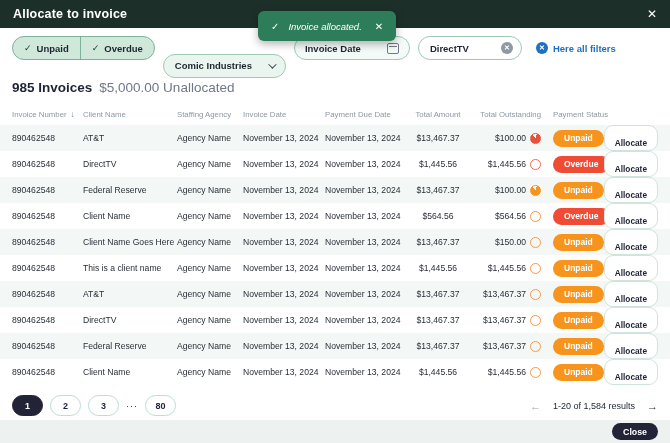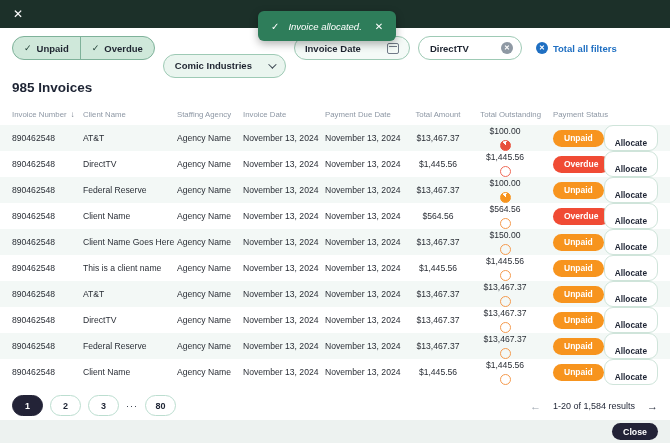--- a/index.html
+++ b/index.html
@@ -47,21 +47,21 @@
 
   
   .thead, .trow { display:grid; grid-template-columns:71px 94px 66px 82px 82px 62px 72px 76px 41px;
                   align-items:center; padding:0 12px; }
   .thead { height:22px; font-size:7.8px; color:#8d97a4; }
   .thead .sortwrap { display:flex; gap:4px; }
   .sort-arrow { font-size:8px; color:#6f7887; }
   .trow { height:26px; font-size:8.6px; color:#2a2e36; background:#fff; }
   .trow.alt { background:#f3f8f6; }
   .col-amount { text-align:center; }
-  .col-outstanding { display:flex; justify-content:flex-end; align-items:center; gap:4px;flex-direction:column; }
+  .col-outstanding { display:flex; justify-content:flex-end; align-items:center; gap:4px; }
   .col-status { padding-left:12px; }
   .col-allocate { display:flex; justify-content:flex-end; }
   .oc { width:11px; height:11px; border-radius:50%; flex:0 0 auto; }
   .oc-circle-orange { border:1.7px solid #f59a4d; }
   .oc-circle-red { border:1.7px solid #ef6a57; }
   .oc-pie-red { background:conic-gradient(from 15deg, #e8503b 0 300deg, #fff 300deg 360deg); border:1px solid #e8503b; }
   .oc-pie-orange { background:conic-gradient(from 15deg, #f7941e 0 300deg, #fff 300deg 360deg); border:1px solid #f7941e; }
   .badge { display:inline-flex; align-items:center; justify-content:center; height:17px; padding:0 11px;
            border-radius:9px; color:#fff; font-size:8.5px; font-weight:bold; }
   .badge-unpaid { background:#f7941e; }
@@ -84,20 +84,21 @@
             display:flex; align-items:center; justify-content:flex-end; padding:0 12px; }
   .close-btn { height:17px; padding:0 11px; border-radius:9px; background:#232337; color:#fff; font-size:8.8px;
                font-weight:bold; border:none; font-family:inherit; cursor:pointer; }
 </style>
 </head>
 <body>
 
 <div class="screen">
 
   <div class="titlebar">
+    <span class="title">Allocate to invoice</span>
     <span class="close-x">✕</span>
   </div>
 
   <div class="toast">
     <span class="check">✓</span>
     <span class="msg">Invoice allocated.</span>
     <span class="toast-x">✕</span>
   </div>
 
   <div class="filterbar">
@@ -118,26 +119,27 @@
     <div class="chip date">
       <span>Invoice Date</span>
       <span class="calendar"></span>
     </div>
     <div class="chip search">
       <span>DirectTV</span>
       <span class="circle-x">✕</span>
     </div>
     <div class="clear-filters">
       <span class="clear-icon">✕</span>
-      <span>Total all filters</span>
+      <span>Here all filters</span>
     </div>
   </div>
 
   <div class="summary">
     <span class="count">985 Invoices</span>
+    <span class="unalloc">$5,000.00 Unallocated</span>
   </div>
 
   <div class="thead">
     <span class="sortwrap">
       <span>Invoice Number</span>
       <span class="sort-arrow">↓</span>
     </span>
     <span>Client Name</span>
     <span>Staffing Agency</span>
     <span>Invoice Date</span>

